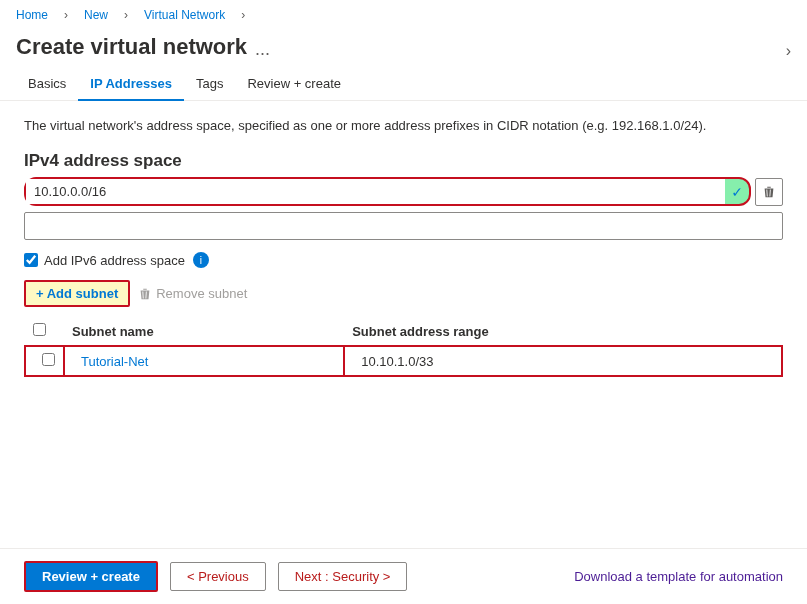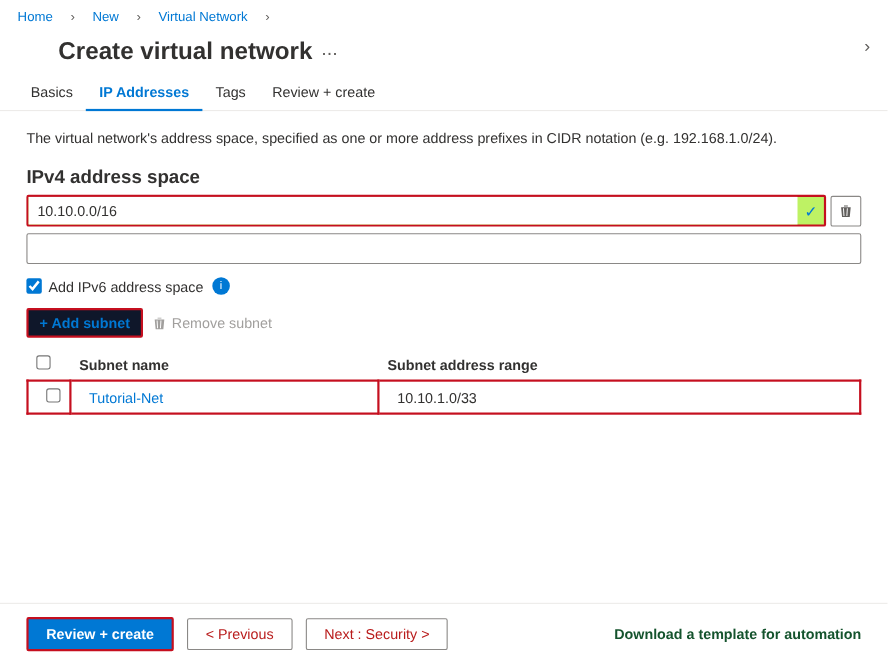--- a/index.html
+++ b/index.html
@@ -6,78 +6,78 @@
     body { font-family: 'Segoe UI', Arial, sans-serif; font-size: 13px; color: #323130; background: #fff; }
 
     .page-container { width: 807px; height: 604px; overflow: hidden; display: flex; flex-direction: column; }
 
     
     .breadcrumb { padding: 8px 16px; font-size: 12px; color: #605e5c; display: flex; align-items: center; gap: 16px; }
     .breadcrumb a { color: #0078d4; text-decoration: none; }
     .breadcrumb .sep { color: #605e5c; }
 
     
-    .page-title-row { padding: 4px 16px 8px 16px; display: flex; align-items: flex-start; gap: 8px; margin-left: 37px; }
+    .page-title-row { padding: 4px 16px 8px 16px; display: flex; align-items: flex-end; gap: 8px; }
     .page-title { font-size: 22px; font-weight: 600; color: #323130; }
     .title-ellipsis { color: #605e5c; font-size: 18px; cursor: pointer; }
     .expand-arrow { margin-left: auto; font-size: 16px; color: #605e5c; cursor: pointer; }
 
     
     .tabs { display: flex; border-bottom: 1px solid #edebe9; padding: 0 16px; }
     .tab { padding: 8px 12px; font-size: 13px; cursor: pointer; color: #323130; border-bottom: 2px solid transparent; margin-bottom: -1px; }
     .tab.active { color: #0078d4; border-bottom: 2px solid #0078d4; font-weight: 600; }
 
     
     .main-content { padding: 16px 24px; flex: 1; overflow-y: auto; }
 
     .description { font-size: 13px; color: #323130; margin-bottom: 16px; line-height: 1.4; }
 
     
     .section-label { font-size: 17px; font-weight: 600; color: #323130; margin-bottom: 6px; }
 
     .address-input-row { display: flex; align-items: center; gap: 4px; margin-bottom: 6px; }
-    .address-input-outer { flex: 1; border: 2px solid #c50f1f; border-radius: 2px; display: flex; align-items: center; background: #bef264; }
+    .address-input-outer { flex: 1; border: 2px solid #c50f1f; border-radius: 12px; display: flex; align-items: center; background: #86efac; }
     .address-input { flex: 1; border: none; outline: none; padding: 5px 8px; font-size: 13px; color: #323130; }
     .input-check { color: #0078d4; padding: 0 6px; font-size: 14px; }
     .delete-btn { width: 28px; height: 28px; border: 1px solid #8a8886; background: #fff; cursor: pointer; display: flex; align-items: center; justify-content: center; border-radius: 2px; }
     .delete-btn svg { width: 14px; height: 14px; }
 
     .address-input-empty { width: 100%; height: 28px; border: 1px solid #8a8886; border-radius: 2px; background: #fff; margin-bottom: 12px; }
 
     
     .checkbox-row { display: flex; align-items: center; gap: 6px; margin-bottom: 12px; }
     .checkbox-row input[type=checkbox] { width: 14px; height: 14px; accent-color: #0078d4; }
     .checkbox-label { font-size: 13px; color: #323130; }
     .info-icon { width: 16px; height: 16px; border-radius: 50%; background: #0078d4; color: #fff; font-size: 10px; display: inline-flex; align-items: center; justify-content: center; cursor: pointer; margin-left: 2px; }
 
     
     .subnet-desc { font-size: 13px; color: #323130; margin-bottom: 12px; line-height: 1.4; }
     .subnet-desc .link { color: #0078d4; }
 
     
     .subnet-actions { display: flex; align-items: center; gap: 8px; margin-bottom: 10px; }
-    .add-subnet-btn { display: flex; align-items: center; gap: 4px; border: 2px solid #c50f1f; background: #0f172a; color: #0078d4; font-size: 13px; padding: 4px 10px; cursor: pointer; border-radius: 2px; font-weight: 600; }
+    .add-subnet-btn { display: flex; align-items: center; gap: 4px; border: 2px solid #c50f1f; background: #fef9c3; color: #0078d4; font-size: 13px; padding: 4px 10px; cursor: pointer; border-radius: 2px; font-weight: 600; }
     .remove-subnet-btn { display: flex; align-items: flex-end; gap: 4px; border: none; background: transparent; color: #a19f9d; font-size: 13px; cursor: not-allowed; }
 
     
     .subnet-table { width: 100%; border-collapse: collapse; }
     .subnet-table th { font-size: 13px; font-weight: 600; color: #323130; text-align: left; padding: 6px 8px; border-bottom: 1px solid #edebe9; }
     .subnet-table td { font-size: 13px; color: #323130; padding: 6px 8px; border-bottom: 1px solid #edebe9; }
     .subnet-row td { background: #fff; padding-left: 16px; }
     .subnet-row.highlighted td { border: 2px solid #c50f1f; }
     .subnet-row td:first-child { width: 36px; }
     .subnet-row td .subnet-link { color: #0078d4; cursor: pointer; }
 
     .th-check { width: 36px; }
 
     
     .footer { border-top: 1px solid #edebe9; padding: 12px 24px; display: flex; align-items: center; gap: 12px; }
     .review-create-btn { background: #0078d4; color: #fff; border: 2px solid #c50f1f; padding: 6px 16px; font-size: 13px; font-weight: 600; cursor: pointer; border-radius: 2px; }
     .nav-btn { background: #fff; border: 1px solid #8a8886; padding: 6px 16px; font-size: 13px; cursor: pointer; border-radius: 2px; color: #b91c1c; }
-    .automation-link { margin-left: auto; color: #14532d; font-size: 13px; cursor: pointer; text-decoration: none; font-weight: bold; }
+    .automation-link { margin-left: auto; color: #4c1d95; font-size: 13px; cursor: pointer; text-decoration: none; }
   </style>
 </head>
 <body>
 
 <div class="page-container">
 
   <div class="breadcrumb">
     <a href="#">Home</a>
     <span class="sep">›</span>
     <a href="#">New</a>

